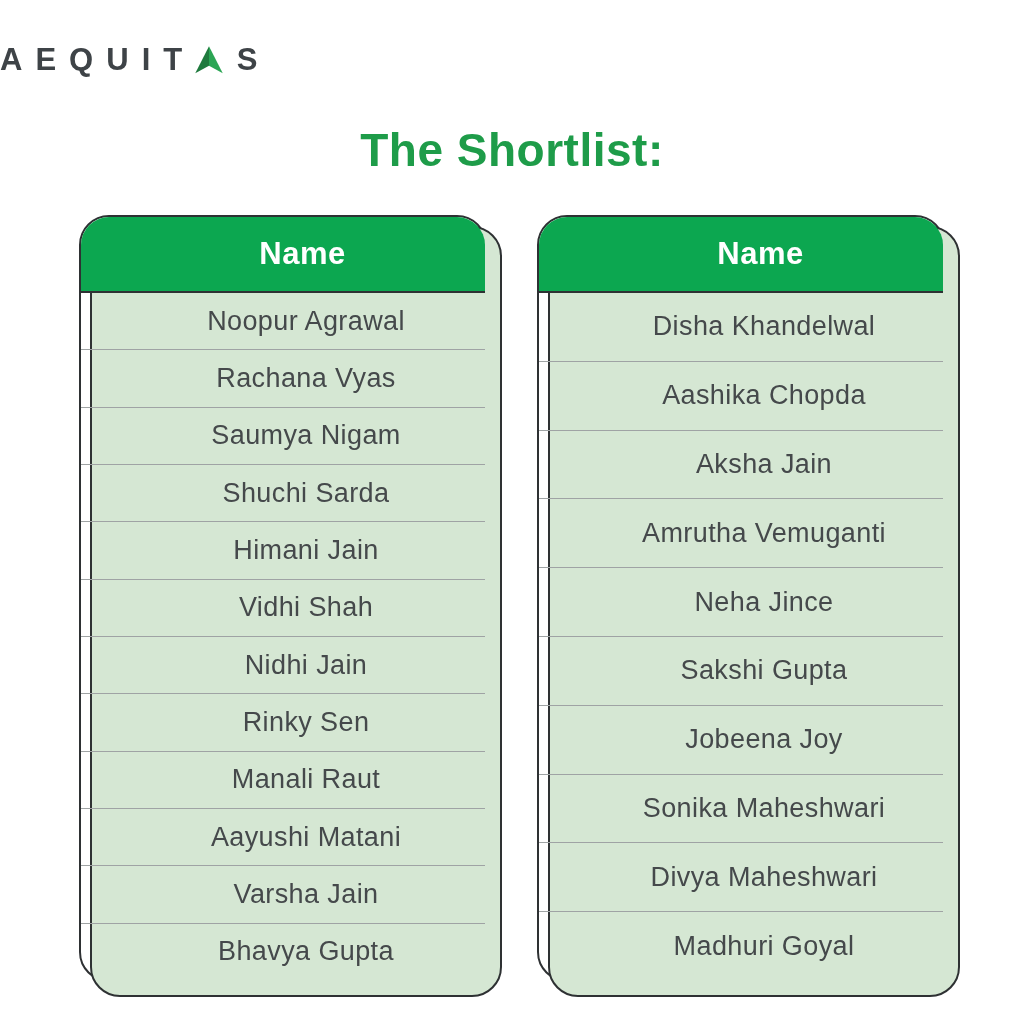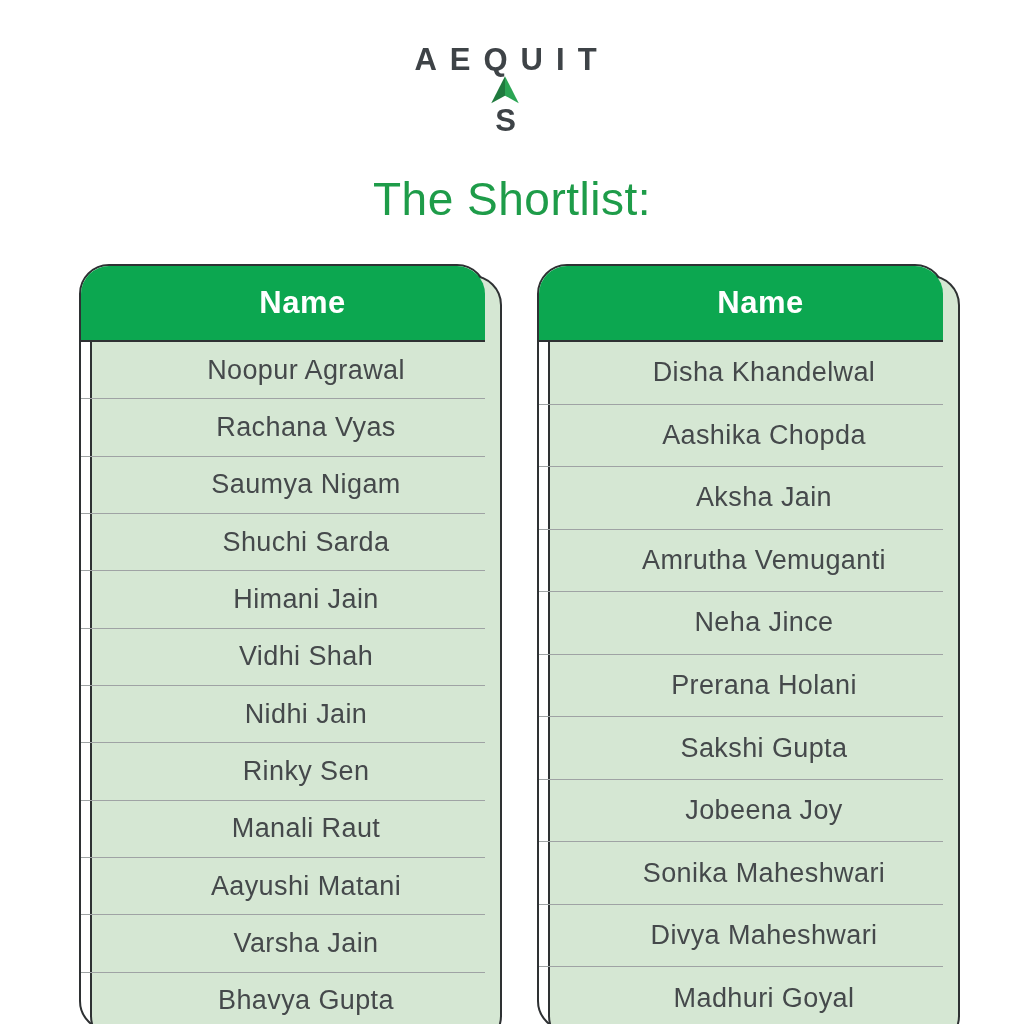--- a/index.html
+++ b/index.html
@@ -12,41 +12,39 @@
     --logo-text:#3E4347;
   }
   *{box-sizing:border-box;margin:0;padding:0;}
   html,body{width:1024px;height:1024px;background:#ffffff;overflow:hidden;}
   body{font-family:"Liberation Sans","DejaVu Sans",sans-serif;}
 
   .logo{
     margin-top:44px;
     display:flex;
     align-items:center;
-    justify-content:center;
     color:var(--logo-text);
     font-size:31px;
     font-weight:600;
     letter-spacing:0.42em;
     line-height:1;
-    flex-direction:column;
   }
   .logo .logo-arrow{
     display:inline-flex;
     align-items:center;
     margin-right:0.42em;
     margin-left:-0.05em;
   }
 
   .page-title{
-    margin-top:36px;
+    margin-top:48px;
     text-align:center;
     color:var(--title-green);
     font-size:46px;
-    font-weight:400;
+    font-weight:700;
     letter-spacing:0.5px;
   }
 
   .tables{
     margin-top:38px;
     display:flex;
     justify-content:center;
     gap:50px;
   }
 
@@ -140,21 +138,20 @@
       </div>
   </section>
   <section class="card">
     <div class="card-header">Name</div>
     <div class="rows">
         <div class="row">Disha Khandelwal</div>
         <div class="row">Aashika Chopda</div>
         <div class="row">Aksha Jain</div>
         <div class="row">Amrutha Vemuganti</div>
         <div class="row">Neha Jince</div>
-        <div class="row">Prerana Holani</div>
         <div class="row">Sakshi Gupta</div>
         <div class="row">Jobeena Joy</div>
         <div class="row">Sonika Maheshwari</div>
         <div class="row">Divya Maheshwari</div>
         <div class="row">Madhuri Goyal</div>
       </div>
   </section>
 </main>
 
 </body></html>

